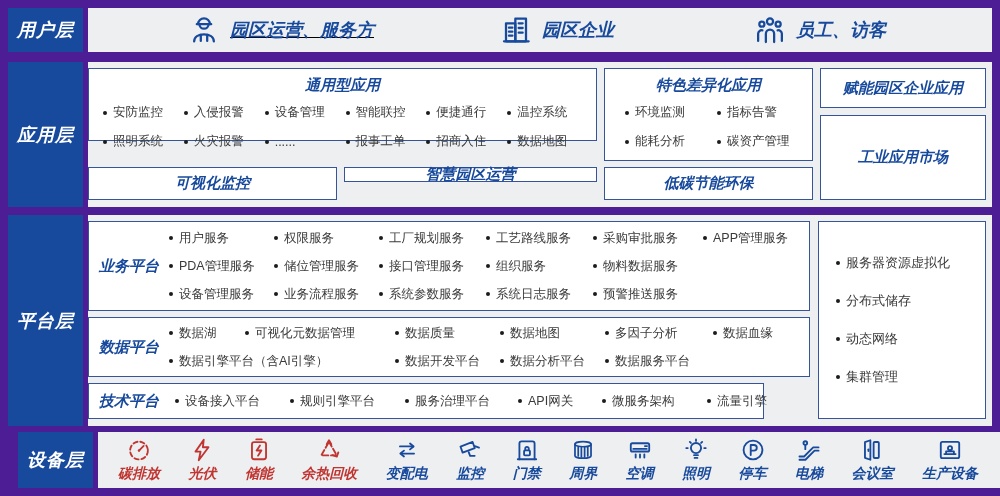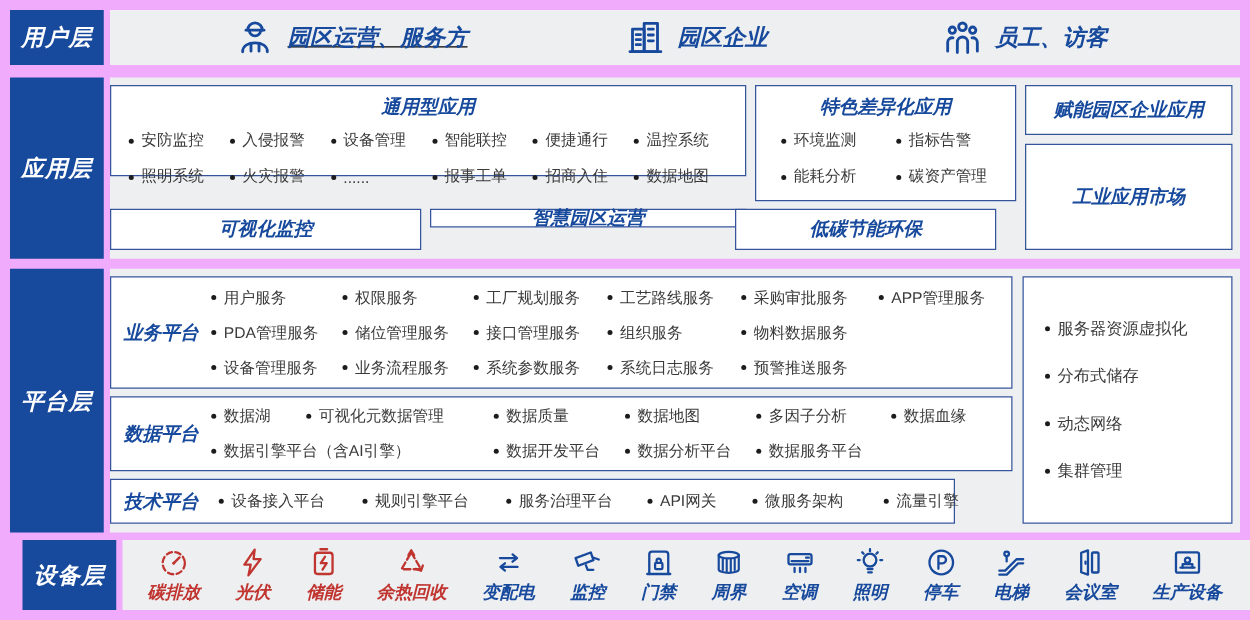--- a/index.html
+++ b/index.html
@@ -1,16 +1,16 @@
 <!DOCTYPE html>
 <html><head>
 <meta charset="utf-8">
 <style>
   html,body{margin:0;padding:0;background:#fff;font-family:"Liberation Sans","DejaVu Sans",sans-serif;}
-  .canvas{position:relative;width:1000px;height:496px;background:#f0abfc;overflow:hidden;}
+  .canvas{position:relative;width:1000px;height:496px;background:#4c1d95;overflow:hidden;}
   .row{position:absolute;left:8px;width:984px;display:flex;}
   .row-user{top:8px;height:44px;}
   .row-app{top:62px;height:145px;}
   .row-platform{top:215px;height:211px;}
   .row-device{top:432px;height:56px;margin-left:10px;}
   .layer-label{width:75px;flex:none;background:#17499c;color:#fff;display:flex;align-items:center;justify-content:center;
     font-size:18px;font-weight:bold;font-style:italic;letter-spacing:1px;}
   .layer-body{flex:1;background:#edeff1;position:relative;margin-left:5px;}
 
   
@@ -31,21 +31,21 @@
 
   
   .general-box{left:0;top:6px;width:509px;height:73px;}
   .general-grid{display:grid;grid-template-columns:repeat(6,1fr);row-gap:12px;padding:9px 8px 0 14px;}
   .special-box{left:516px;top:6px;width:209px;height:93px;}
   .special-grid{display:grid;grid-template-columns:92px auto;row-gap:12px;padding:9px 6px 0 20px;}
   .enable-box{left:732px;top:6px;width:166px;height:40px;}
   .market-box{left:732px;top:53px;width:166px;height:85px;}
   .banner-0{left:0;top:105px;width:249px;height:33px;}
   .banner-1{left:256px;top:105px;width:253px;height:15px;}
-  .banner-2{left:500px;top:105px;width:209px;height:33px;}
+  .banner-2{left:516px;top:105px;width:209px;height:33px;}
 
   
   .pf-box{display:flex;align-items:center;}
   .pf-label{width:80px;flex:none;text-align:center;color:#17499c;font-weight:bold;font-style:italic;font-size:15px;}
   .pf-grids{flex:1;display:flex;flex-direction:column;justify-content:center;}
   .business-box{left:0;top:6px;width:722px;height:90px;}
   .data-box{left:0;top:102px;width:722px;height:60px;}
   .tech-box{left:0;top:168px;width:676px;height:36px;}
   .grid-row{display:grid;align-items:center;height:28px;}
   .bgrid{grid-template-columns:105px 105px 107px 107px 110px auto;}

